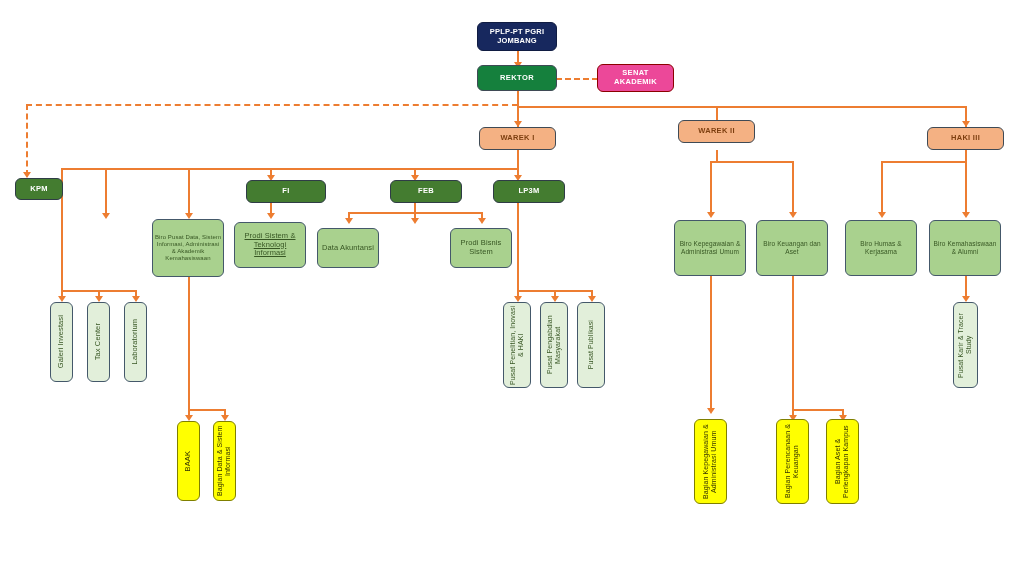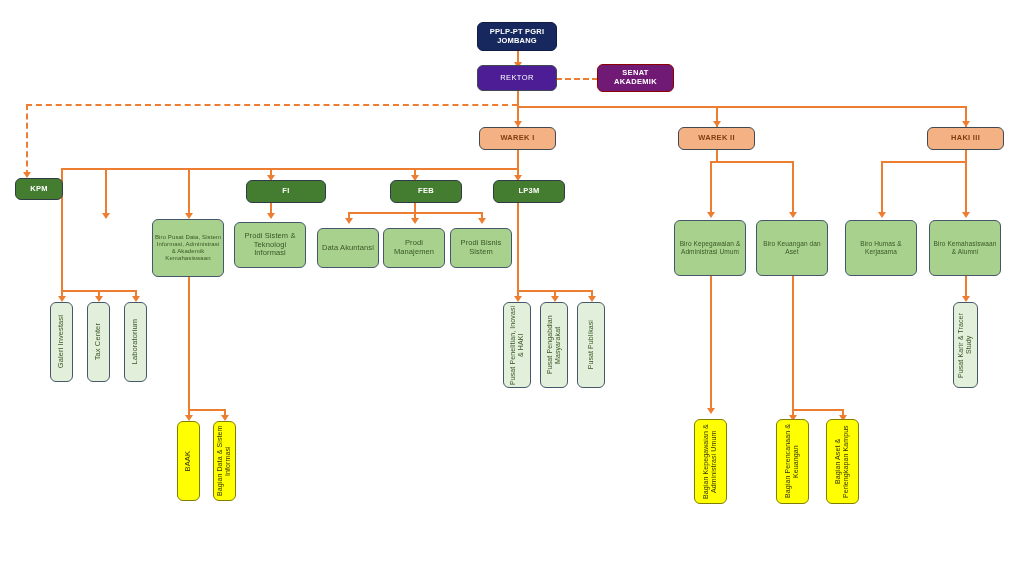--- a/index.html
+++ b/index.html
@@ -25,22 +25,22 @@
     border-radius:6px;
     border:1px solid #3f4a55;
     line-height:1.18;
     letter-spacing:.1px;
     overflow:hidden;
   }
   .node span{display:block;padding:0 2px;}
 
   
   .navy{background:#17285e;border-color:#101c42;color:#ffffff;font-weight:bold;letter-spacing:.2px;}
-  .rektor{background:#4c1d95;border-color:#3f4a55;color:#ffffff;font-weight:normal;letter-spacing:.4px;}
-  .senat{background:#701a75;border-color:#8c0000;color:#ffffff;font-weight:bold;letter-spacing:.3px;}
+  .rektor{background:#15803d;border-color:#3f4a55;color:#ffffff;font-weight:bold;letter-spacing:.4px;}
+  .senat{background:#ec4899;border-color:#8c0000;color:#ffffff;font-weight:bold;letter-spacing:.3px;}
   .warek{background:#f4b183;border-color:#3f4a55;color:#7d3f10;font-weight:bold;letter-spacing:.3px;}
   .dark-green{background:#447c30;border-color:#2f3c46;color:#ffffff;font-weight:bold;letter-spacing:.3px;margin-left:12px;}
   .mid-green{background:#a9d18e;border-color:#44586a;color:#375623;}
   .pale-green{background:#e2efda;border-color:#44586a;color:#375623;}
   .yellow{background:#ffff00;border-color:#7f7f00;color:#333300;}
 
   
   .vert span{
     writing-mode:vertical-rl;
     transform:rotate(180deg);
@@ -183,21 +183,21 @@
   </div>
 
   <div class="node senat" style="left:597px;top:64px;width:77px;height:28px;font-size:7.5px;">
     <span>SENAT AKADEMIK</span>
   </div>
 
   <div class="node warek" style="left:479px;top:127px;width:77px;height:23px;font-size:7.5px;">
     <span>WAREK I</span>
   </div>
 
-  <div class="node warek" style="left:678px;top:127px;width:77px;height:23px;font-size:7.5px;">
+  <div class="node warek" style="left:678px;top:120px;width:77px;height:23px;font-size:7.5px;">
     <span>WAREK II</span>
   </div>
 
   <div class="node warek" style="left:927px;top:127px;width:77px;height:23px;font-size:7.5px;">
     <span>HAKI III</span>
   </div>
 
   <div class="node dark-green" style="left:3px;top:178px;width:48px;height:22px;font-size:7.5px;">
     <span>KPM</span>
   </div>
@@ -212,31 +212,28 @@
 
   <div class="node dark-green" style="left:481px;top:180px;width:72px;height:23px;font-size:7.5px;">
     <span>LP3M</span>
   </div>
 
 
   <div class="node mid-green" style="left:152px;top:219px;width:72px;height:58px;font-size:6px;">
     <span>Biro Pusat Data, Sistem Informasi, Administrasi &amp; Akademik Kemahasiswaan</span>
   </div>
 
-  <div class="node mid-green" style="left:234px;top:222px;width:72px;height:46px;font-size:7.5px;">
+  <div class="node mid-green" style="left:234px;top:222px;width:72px;height:46px;font-size:7.5px;text-decoration:underline;">
     <span>Prodi Sistem &amp; Teknologi Informasi</span>
   </div>
 
   <div class="node mid-green" style="left:317px;top:228px;width:62px;height:40px;font-size:7.5px;">
     <span>Data Akuntansi</span>
   </div>
 
-  <div class="node mid-green" style="left:383px;top:228px;width:62px;height:40px;font-size:7.5px;">
-    <span>Prodi Manajemen</span>
-  </div>
 
   <div class="node mid-green" style="left:450px;top:228px;width:62px;height:40px;font-size:7.5px;">
     <span>Prodi Bisnis Sistem</span>
   </div>
 
   <div class="node pale-green vert" style="left:50px;top:302px;width:23px;height:80px;font-size:7.5px;">
     <span>Galeri Investasi</span>
   </div>
 
   <div class="node pale-green vert" style="left:87px;top:302px;width:23px;height:80px;font-size:7.5px;">

